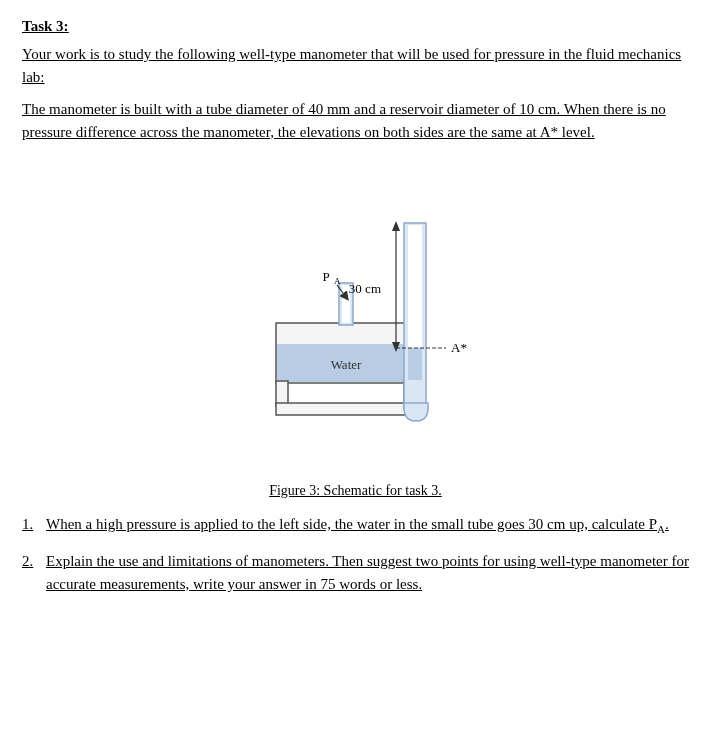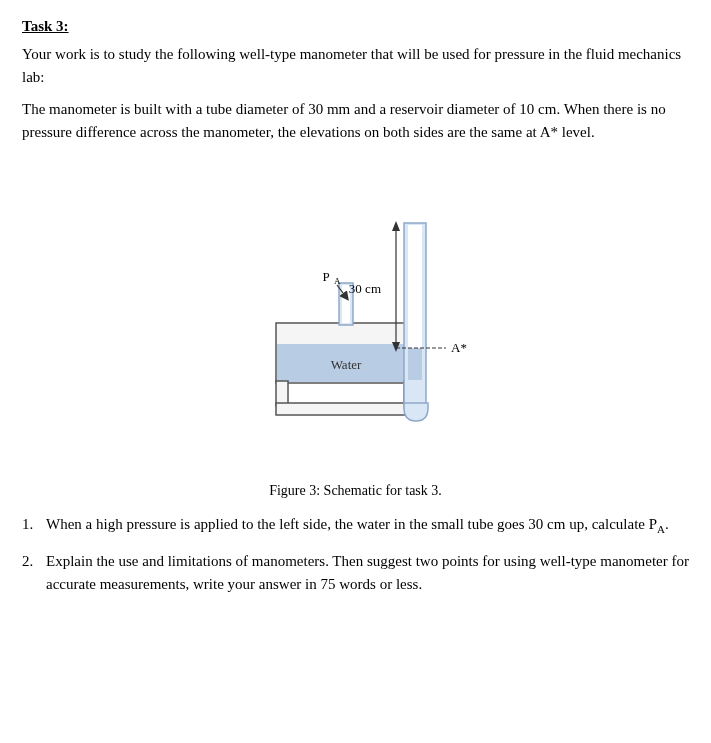--- a/index.html
+++ b/index.html
@@ -12,20 +12,21 @@
       background: #fff;
       font-family: "Times New Roman", Times, serif;
       font-size: 15px;
       color: #000;
       padding: 18px 22px;
       max-width: 711px;
     }
 
     .page-container {
       width: 100%;
+      text-decoration: underline;
     }
 
     .task-title {
       font-weight: bold;
       text-decoration: underline;
       font-size: 15px;
       margin-bottom: 8px;
     }
 
     .paragraph {
@@ -76,21 +77,21 @@
   </style>
 </head>
 <body>
 
 <div class="page-container">
 
   <div class="task-title">Task 3:</div>
 
   <p class="paragraph">Your work is to study the following well-type manometer that will be used for pressure in the fluid mechanics lab:</p>
 
-  <p class="paragraph">The manometer is built with a tube diameter of 30 mm and a reservoir diameter of 10 cm. When there is no pressure difference across the manometer, the elevations on both sides are the same at A* level.</p>
+  <p class="paragraph">The manometer is built with a tube diameter of 40 mm and a reservoir diameter of 10 cm. When there is no pressure difference across the manometer, the elevations on both sides are the same at A* level.</p>
 
   <div class="figure-area">
 
     <svg class="manometer-svg" width="320" height="310" viewBox="0 0 320 310">
 
       <rect x="80" y="160" width="140" height="60" fill="#f5f5f5" stroke="#555" stroke-width="1.5"></rect>
 
       <rect x="81" y="181" width="138" height="38" fill="#b8cce4"></rect>
 
       <text x="150" y="206" text-anchor="middle" font-size="13" font-family="Times New Roman" fill="#333">Water</text>

